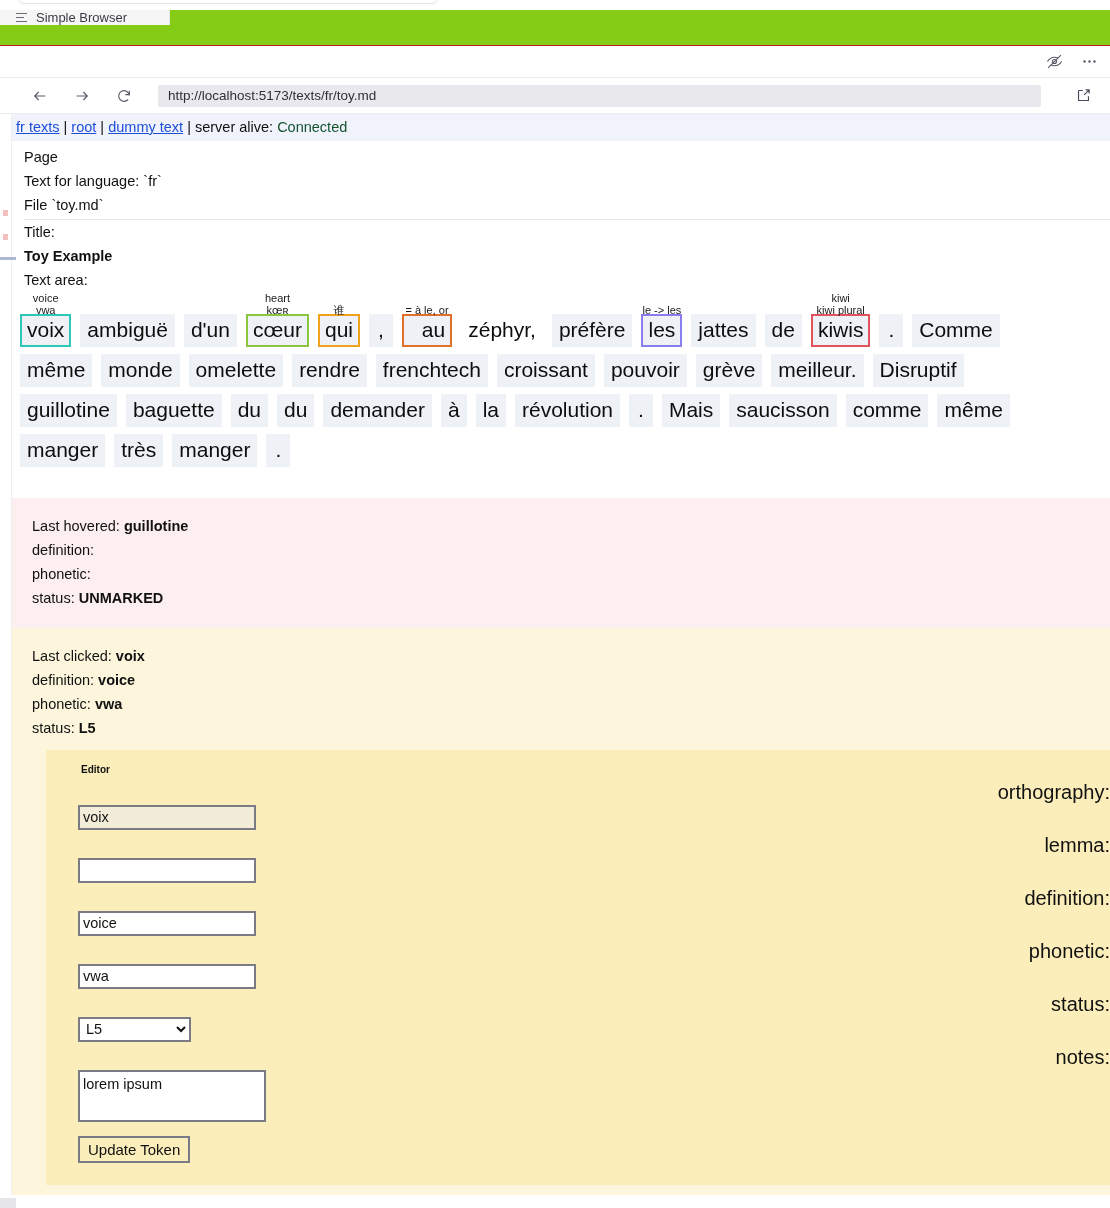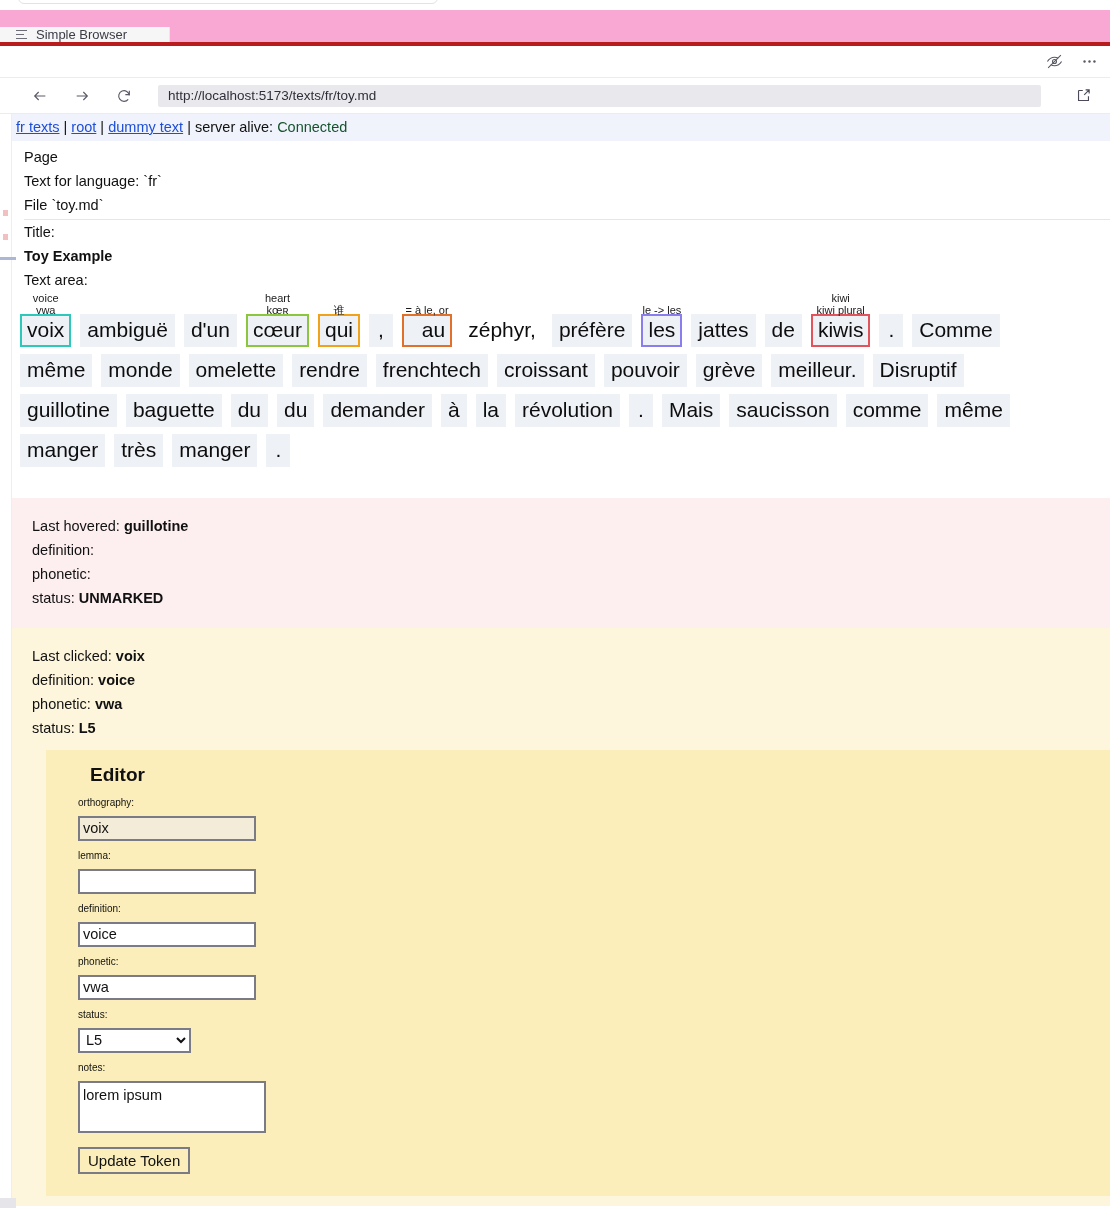--- a/index.html
+++ b/index.html
@@ -14,22 +14,22 @@
   .chrome-top {
     height: 10px; background: #ffffff; position: relative;
     border-bottom: 0;
   }
   .chrome-top .ghost-tab {
     position: absolute; left: 18px; top: -22px; width: 420px; height: 26px;
     background: #ffffff; border: 1px solid #e3e3e6; border-radius: 0 0 6px 6px;
   }
 
   .tabbar {
-    height: 36px; background: #f9a8d4; display: flex; align-items: flex-end;
-    border-bottom: 4px solid #b91c1c; position: relative;
+    height: 36px; background: #84cc16; display: flex; align-items: flex-start;
+    border-bottom: 1px solid #b91c1c; position: relative;
   }
   .tab {
     display: flex; align-items: center; gap: 9px;
     padding: 0 18px 0 16px; background: #f6f6f7;
     border-right: 1px solid #e7e7e9;
     font-size: 13px; color: #3b3b46; min-width: 170px;
   }
   .tab .hamburger { display: flex; flex-direction: column; gap: 2.5px; width: 11px; }
   .tab .hamburger i { display: block; height: 1.5px; background: #6d6d78; }
   .tab .hamburger i:nth-child(2) { width: 8px; }
@@ -108,22 +108,22 @@
   }
   .panel-click {
     background: #fdf6dc; padding: 16px 0 10px 32px;
   }
   .panel-line { line-height: 24px; font-size: 14.5px; }
   .panel-line b { font-weight: bold; }
 
   .editor {
     background: #fbeeba; margin: 10px 0 0 14px; padding: 14px 0 22px 32px;
   }
-  .editor h4 { margin: 0 0 6px 12px; font-size: 19px; }
-  .fl { font-size: 10px; line-height: 22px; margin-top: 4px; }
+  .editor h4 { margin: 0 0 6px 3px; font-size: 10px; }
+  .fl { font-size: 20px; line-height: 22px; margin-top: 4px; text-align: right; }
   .fi {
     display: block; width: 178px; height: 25px; margin: 2px 0 2px 0;
     border: 2px solid #7b7b85; background: #ffffff;
     font-family: "Liberation Sans", sans-serif; font-size: 14.5px;
     padding: 0 3px; color: #111; border-radius: 0;
   }
   .fi.tinted { background: #f2ecd8; }
   select.fi { width: 113px; height: 25px; padding: 0 2px; }
   textarea.fi {
     width: 188px; height: 52px; resize: none; padding: 3px; line-height: 18px;

